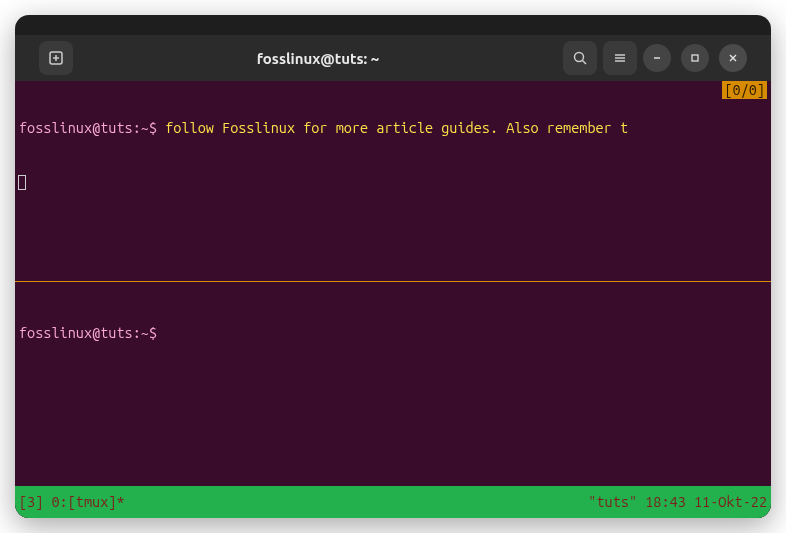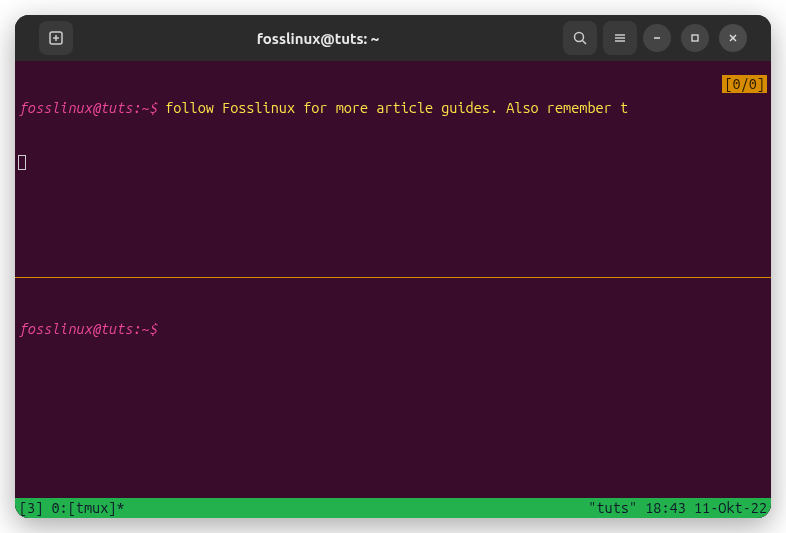--- a/index.html
+++ b/index.html
@@ -22,20 +22,21 @@
       display: flex;
       flex-direction: column;
     }
     .titlebar {
       height: 46px;
       background: #2b2b2b;
       display: flex;
       align-items: center;
       padding: 0 24px;
       gap: 6px;
+      margin-top: 20px;
     }
     .tb-btn {
       width: 34px;
       height: 34px;
       border-radius: 8px;
       background: #3a3a3a;
       display: flex;
       align-items: center;
       justify-content: center;
       cursor: pointer;
@@ -72,45 +73,45 @@
     .pane.top::after {
       content: '';
       position: absolute;
       bottom: -1px;
       left: 50%;
       right: 0;
       height: 1px;
       background: #fff;
     }
     .pane.bottom { flex: 1; padding-top: 6px; }
-    .prompt { color: #ec4899; font-style: italic; }
+    .prompt { color: #f9a8d4; }
     .cmd { color: #fde047; }
     .search-ind {
       position: absolute;
-      top: 14px;
+      top: 0;
       right: 4px;
       background: #d68b00;
       color: #2b1a00;
       padding: 0 2px;
       font-size: 14.5px;
     }
     .cursor-block {
       display: inline-block;
       width: 8px;
       height: 15px;
       border: 1px solid #ccc;
       vertical-align: text-bottom;
       margin-left: -1px;
     }
     .statusbar {
-      height: 20px;
+      height: 32px;
       background: #25d366;
       background: #1abc5c;
       background: #19b557;
-      color: #0f172a;
+      color: #7f1d1d;
       display: flex;
       align-items: center;
       font-size: 14.5px;
       padding: 0 4px;
       font-weight: normal;
       white-space: pre;
     }
     .statusbar {
       background: #22b14c;
     }

